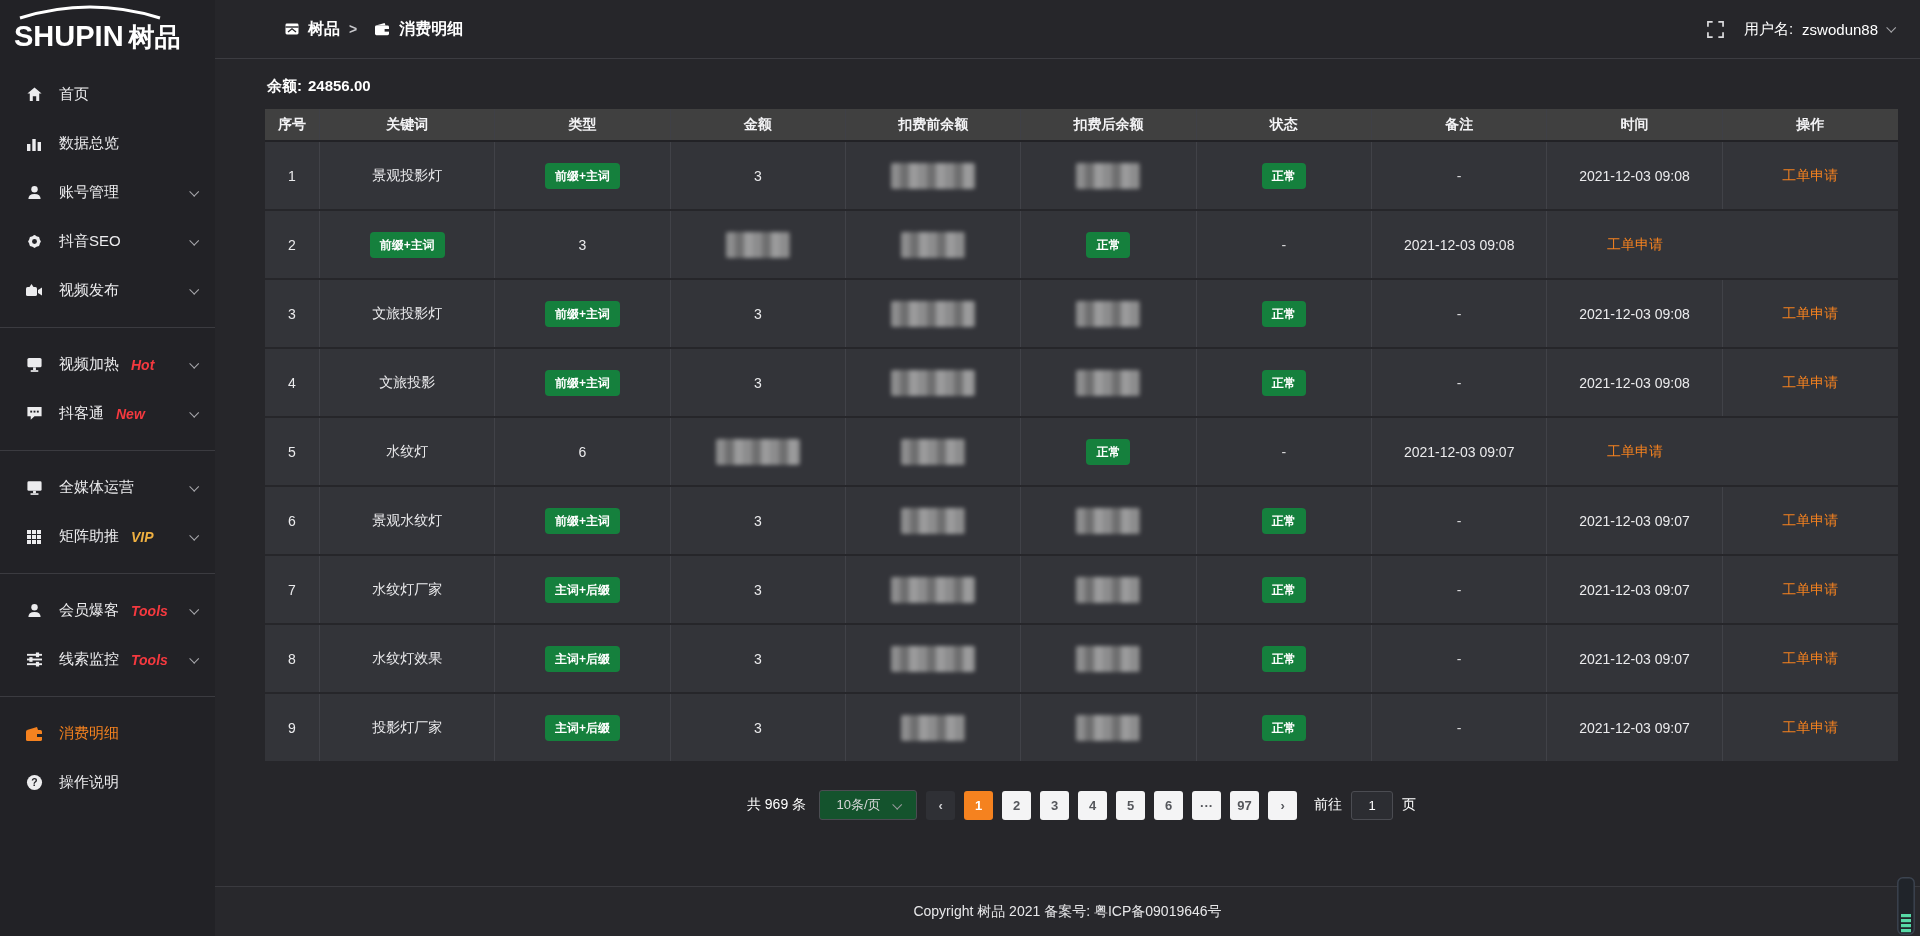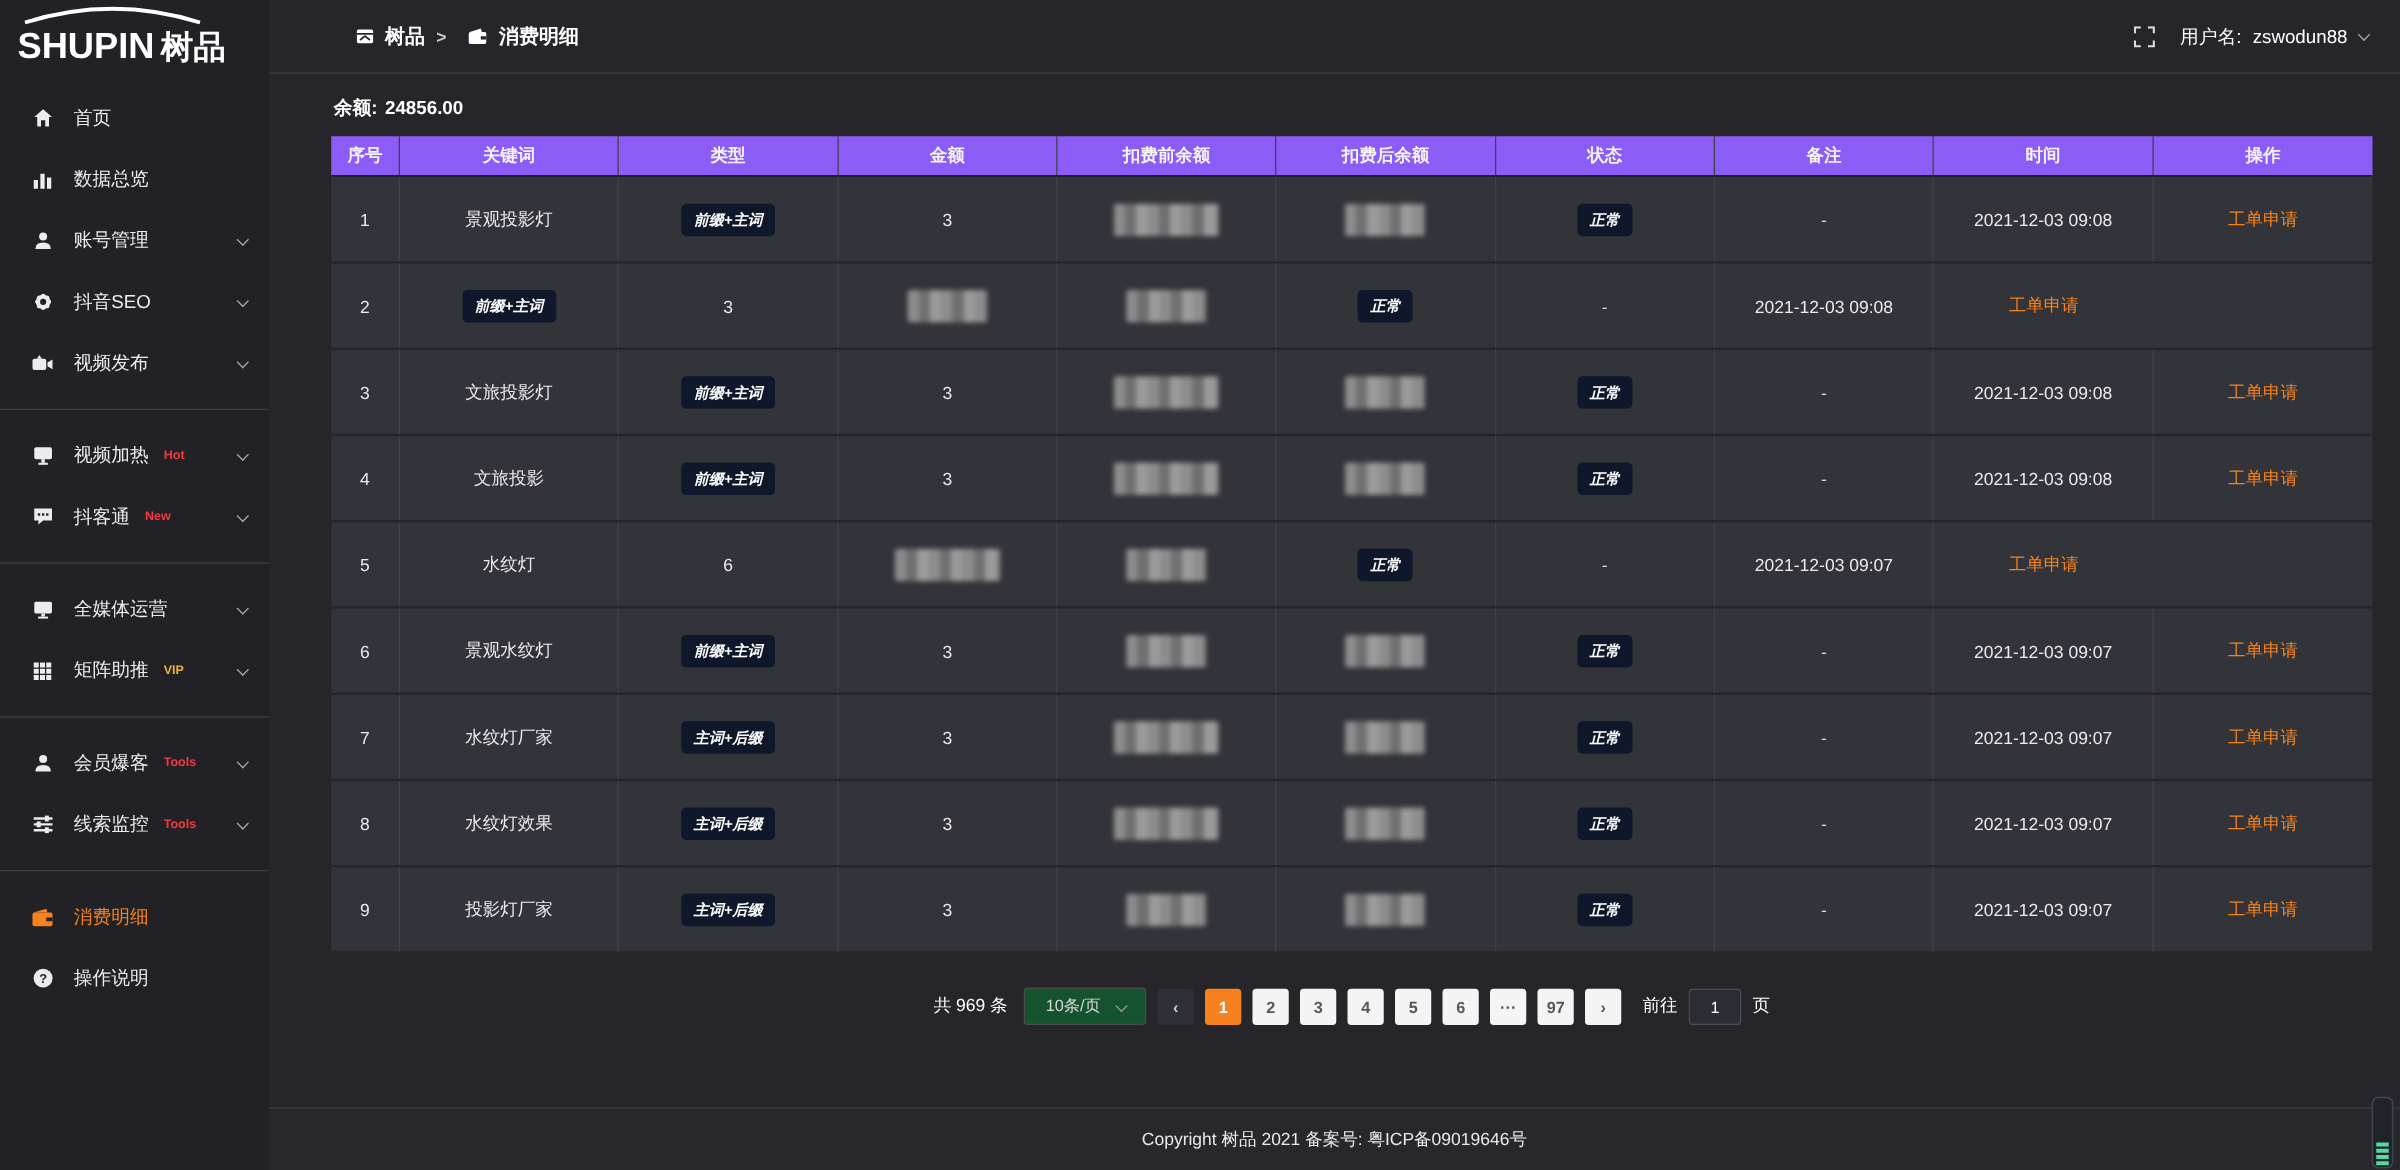--- a/index.html
+++ b/index.html
@@ -10,21 +10,21 @@
   
   .sidebar { width:215px; flex-shrink:0; background:#222226; display:flex; flex-direction:column; }
   .logo { position:relative; height:62px; padding:20px 0 0 14px; white-space:nowrap; }
   .logo-arc { position:absolute; top:5px; left:16px; }
   .logo-en { font-size:29px; font-weight:bold; color:#fff; letter-spacing:0px; }
   .logo-zh { font-size:26px; font-weight:bold; color:#fff; margin-left:5px; }
   .menu { display:flex; flex-direction:column; margin-top:8px;text-align:right; }
   .mi { height:49px; display:flex; align-items:center; padding:0 18px 0 24px; font-size:15px; color:#ececee; cursor:pointer; }
   .mi .icon { width:20px; margin-right:15px; display:flex; align-items:center; justify-content:center; }
   .mi .icon svg { display:block; }
-  .mi .tag { margin-left:12px; font-weight:bold; font-size:10px; }
+  .mi .tag { margin-left:12px; font-style:italic; font-weight:bold; font-size:14px; }
   .tag-red { color:#f5393f; }
   .tag-vip { color:#efb041; }
   .mi .chev { margin-left:auto; }
   .chev { width:7px; height:7px; border-right:1.6px solid #a9a9ad; border-bottom:1.6px solid #a9a9ad; transform:rotate(45deg) translateY(-1px); }
   .mi.active { color:#f5821f; }
   .divider { height:1px; background:#3b3b40; margin:12px 0; }
 
   
   .main { flex:1; display:flex; flex-direction:column; background:#26262a; position:relative; }
   .topbar { height:59px; flex-shrink:0; border-bottom:1px solid #3c3c41; display:flex; align-items:center; padding:0 26px 0 70px; }
@@ -32,27 +32,27 @@
   .bc-sep { color:#c9c9cd; font-weight:bold; font-size:14px; }
   .topbar-right { margin-left:auto; display:flex; align-items:center; gap:20px; color:#fff; font-size:15px; }
   .user-wrap { display:flex; align-items:center; gap:9px; cursor:pointer; }
 
   .content { flex:1; display:flex; flex-direction:column; padding:0 22px 0 50px; }
   .balance { margin:18px 0 13px 2px; font-size:15px; font-weight:bold; color:#fff; }
   .balance b { margin-left:6px; }
 
   
   .grid-row { display:grid; grid-template-columns:55px repeat(9,1fr); align-items:center; text-align:center; }
-  .thead { background:#8b5cf6; height:33px; font-weight:bold; font-size:14px; color:#f3f3f5; border-bottom:2px solid #222226; }
+  .thead { background:#404040; height:33px; font-weight:bold; font-size:14px; color:#f3f3f5; border-bottom:2px solid #222226; }
   .th { height:100%; display:flex; align-items:center; justify-content:center; border-right:1px solid #3f4046; }
   .th:last-child { border-right:none; }
   .tr { background:#333439; height:69px; font-size:14px; color:#ebebed; border-bottom:2px solid #26262a; }
   .td { height:100%; display:flex; align-items:center; justify-content:center; border-right:1px solid #414248; }
   .td:last-child { border-right:none; }
-  .badge { background:#0f172a; color:#fff; font-size:12px; font-weight:bold; padding:7px 10px; border-radius:4px; line-height:1; white-space:nowrap;font-style:italic; }
+  .badge { background:#15803d; color:#fff; font-size:12px; font-weight:bold; padding:7px 10px; border-radius:4px; line-height:1; white-space:nowrap; }
   .censored { display:inline-block; width:84px; height:26px; border-radius:2px; opacity:.8; filter:blur(2px);
               background:repeating-linear-gradient(90deg,#a3a3a3 0 9px,#7e7e7e 9px 18px,#b5b5b5 18px 27px),#8a8a8a; }
   .censored.small { width:64px; }
   .action-link { color:#f5821f; cursor:pointer; }
   .note-dash { color:#d6d6d8; }
 
   
   .pagination { display:flex; align-items:center; justify-content:center; gap:9px; margin-top:27px; font-size:14px; color:#fff; }
   .ptotal { margin-right:4px; }
   .psel { width:98px; height:30px; background:#14532d; border:1px solid #4b4c52; border-radius:3px; display:flex; align-items:center; justify-content:center; gap:12px; color:#d8d8da; font-size:13px; cursor:pointer; }

